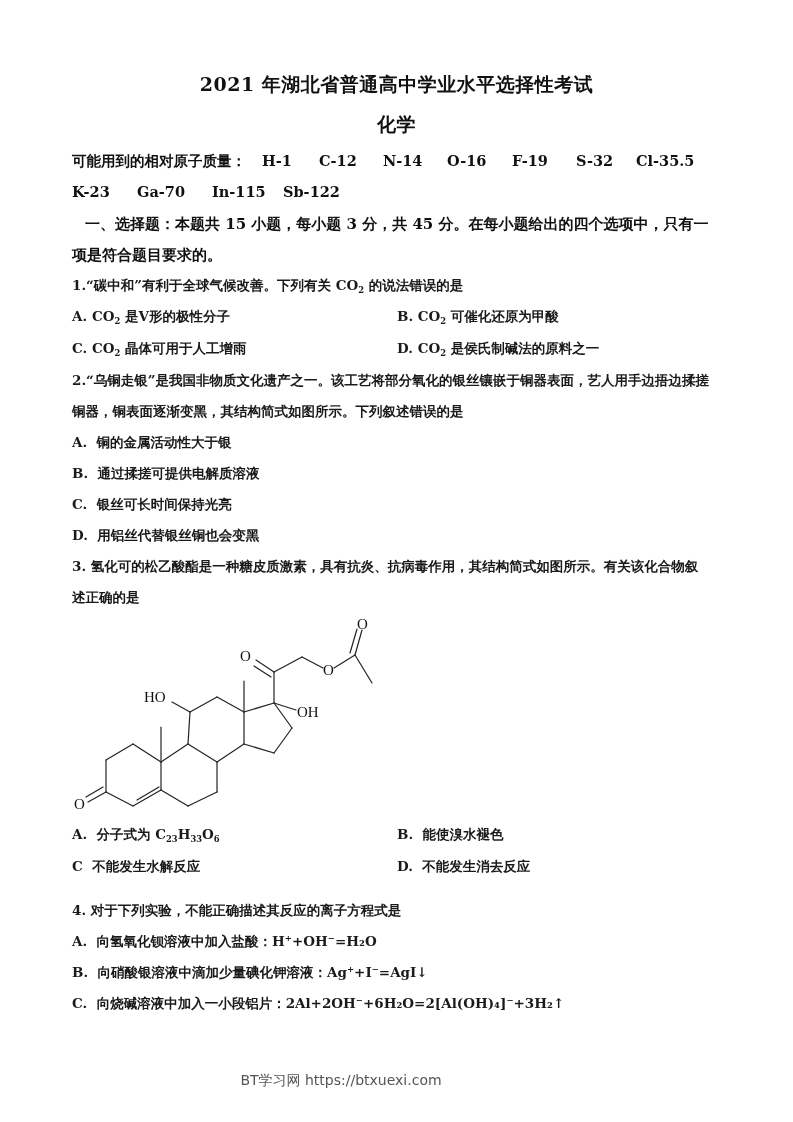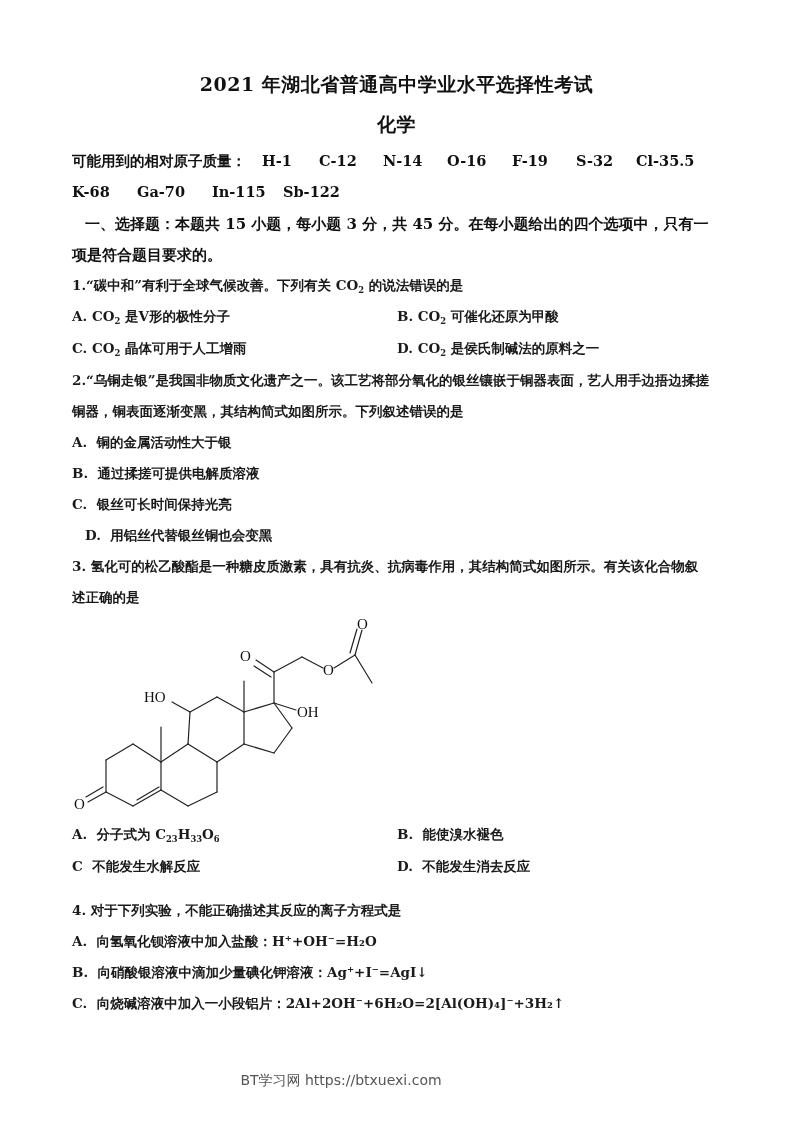--- a/index.html
+++ b/index.html
@@ -25,21 +25,21 @@
   <span>可能用到的相对原子质量：</span><span style="width:0"></span>
 </div>
 <div class="abs bold" style="top:152px; left:262px;">H-1</div>
 <div class="abs bold" style="top:152px; left:319px;">C-12</div>
 <div class="abs bold" style="top:152px; left:383px;">N-14</div>
 <div class="abs bold" style="top:152px; left:447px;">O-16</div>
 <div class="abs bold" style="top:152px; left:512px;">F-19</div>
 <div class="abs bold" style="top:152px; left:576px;">S-32</div>
 <div class="abs bold" style="top:152px; left:636px;">Cl-35.5</div>
 
-<div class="abs bold" style="top:183px; left:72px;">K-68</div>
+<div class="abs bold" style="top:183px; left:72px;">K-23</div>
 <div class="abs bold" style="top:183px; left:137px;">Ga-70</div>
 <div class="abs bold" style="top:183px; left:212px;">In-115</div>
 <div class="abs bold" style="top:183px; left:283px;">Sb-122</div>
 
 <div class="abs bold" style="top:215px; left:85px; font-size:15px;">一、选择题：本题共 15 小题，每小题 3 分，共 45 分。在每小题给出的四个选项中，只有一</div>
 <div class="abs bold" style="top:246px; left:72px; font-size:15px;">项是符合题目要求的。</div>
 
 <div class="abs txt" style="top:277px; left:72px;">
   <span>1.</span><span>“碳中和”有利于全球气候改善。下列有关 CO</span><sub>2</sub><span> 的说法错误的是</span>
 </div>
@@ -62,21 +62,21 @@
 <div class="abs txt" style="top:403px; left:72px;">铜器，铜表面逐渐变黑，其结构简式如图所示。下列叙述错误的是</div>
 <div class="abs txt" style="top:434px; left:72px;">
   <span>A.</span>&nbsp; <span>铜的金属活动性大于银</span>
 </div>
 <div class="abs txt" style="top:465px; left:72px;">
   <span>B.</span>&nbsp; <span>通过揉搓可提供电解质溶液</span>
 </div>
 <div class="abs txt" style="top:496px; left:72px;">
   <span>C.</span>&nbsp; <span>银丝可长时间保持光亮</span>
 </div>
-<div class="abs txt" style="top:527px; left:85px;">
+<div class="abs txt" style="top:527px; left:72px;">
   <span>D.</span>&nbsp; <span>用铝丝代替银丝铜也会变黑</span>
 </div>
 
 <div class="abs txt" style="top:558px; left:72px;">
   <span>3.</span> <span>氢化可的松乙酸酯是一种糖皮质激素，具有抗炎、抗病毒作用，其结构简式如图所示。有关该化合物叙</span>
 </div>
 <div class="abs txt" style="top:589px; left:72px;">述正确的是</div>
 
 <svg class="abs" style="left:0; top:0;" width="793" height="1122">
   <g stroke="#222" stroke-width="1.2" fill="none" stroke-linecap="round">

